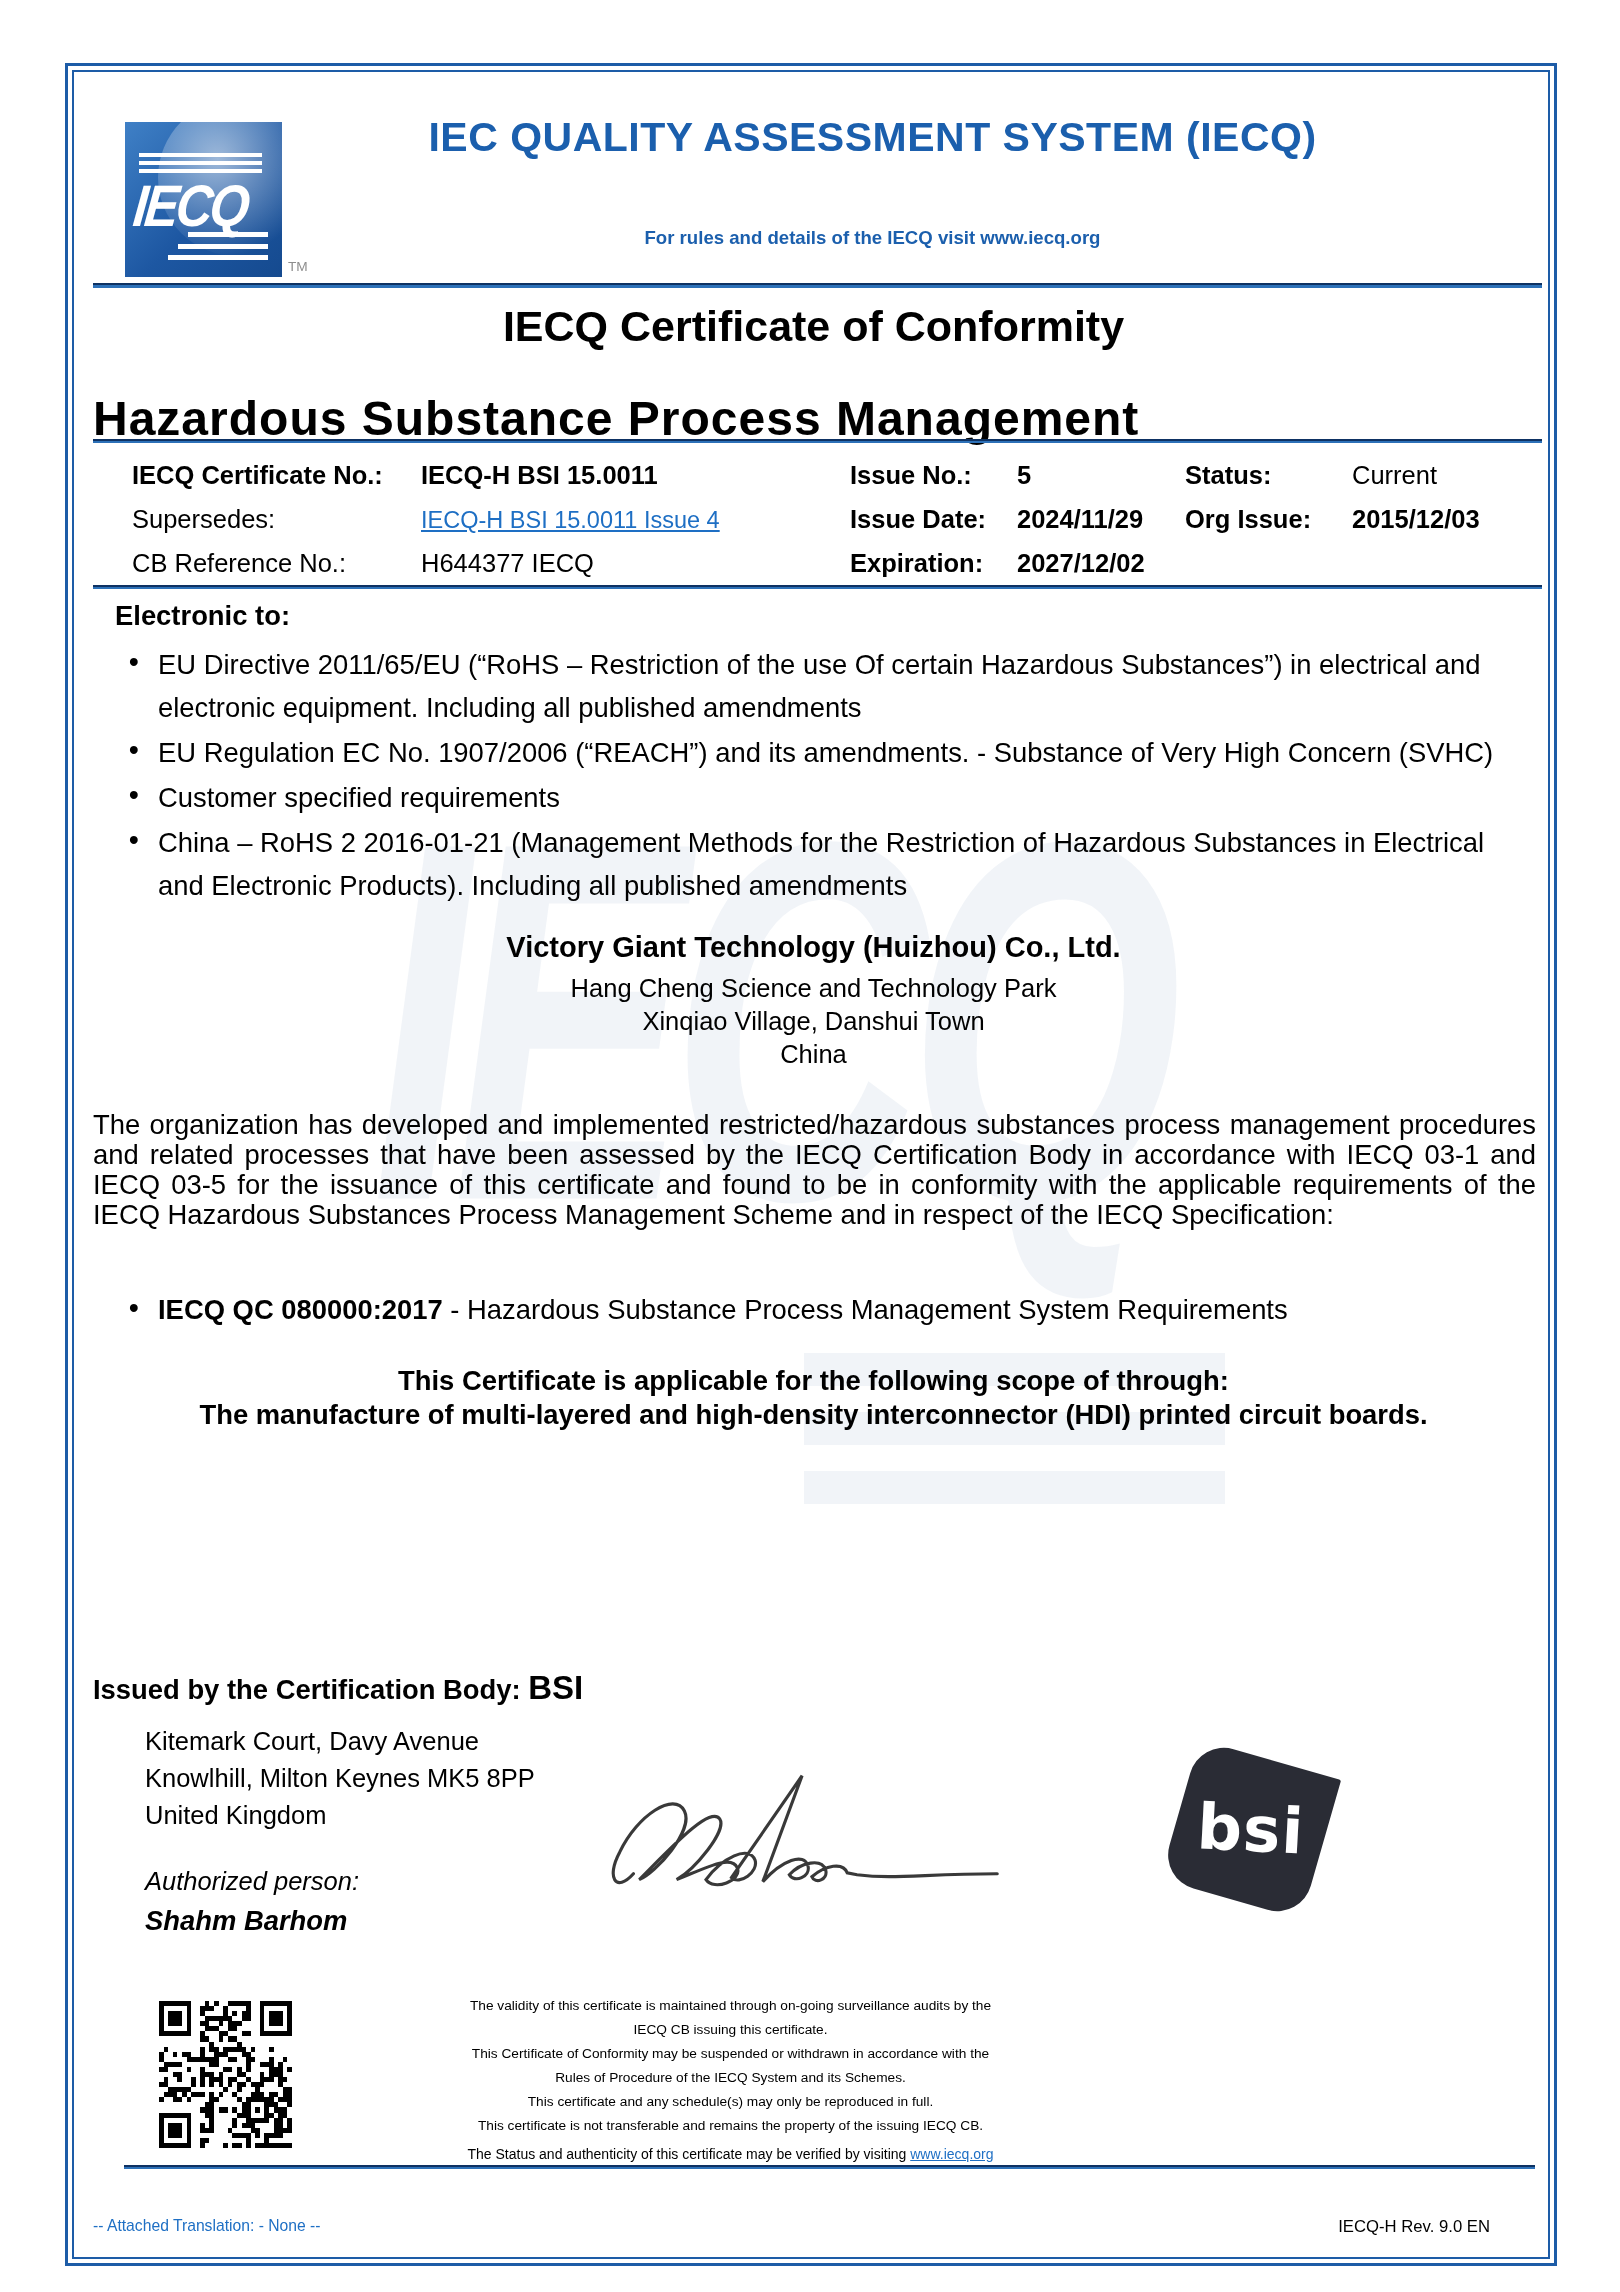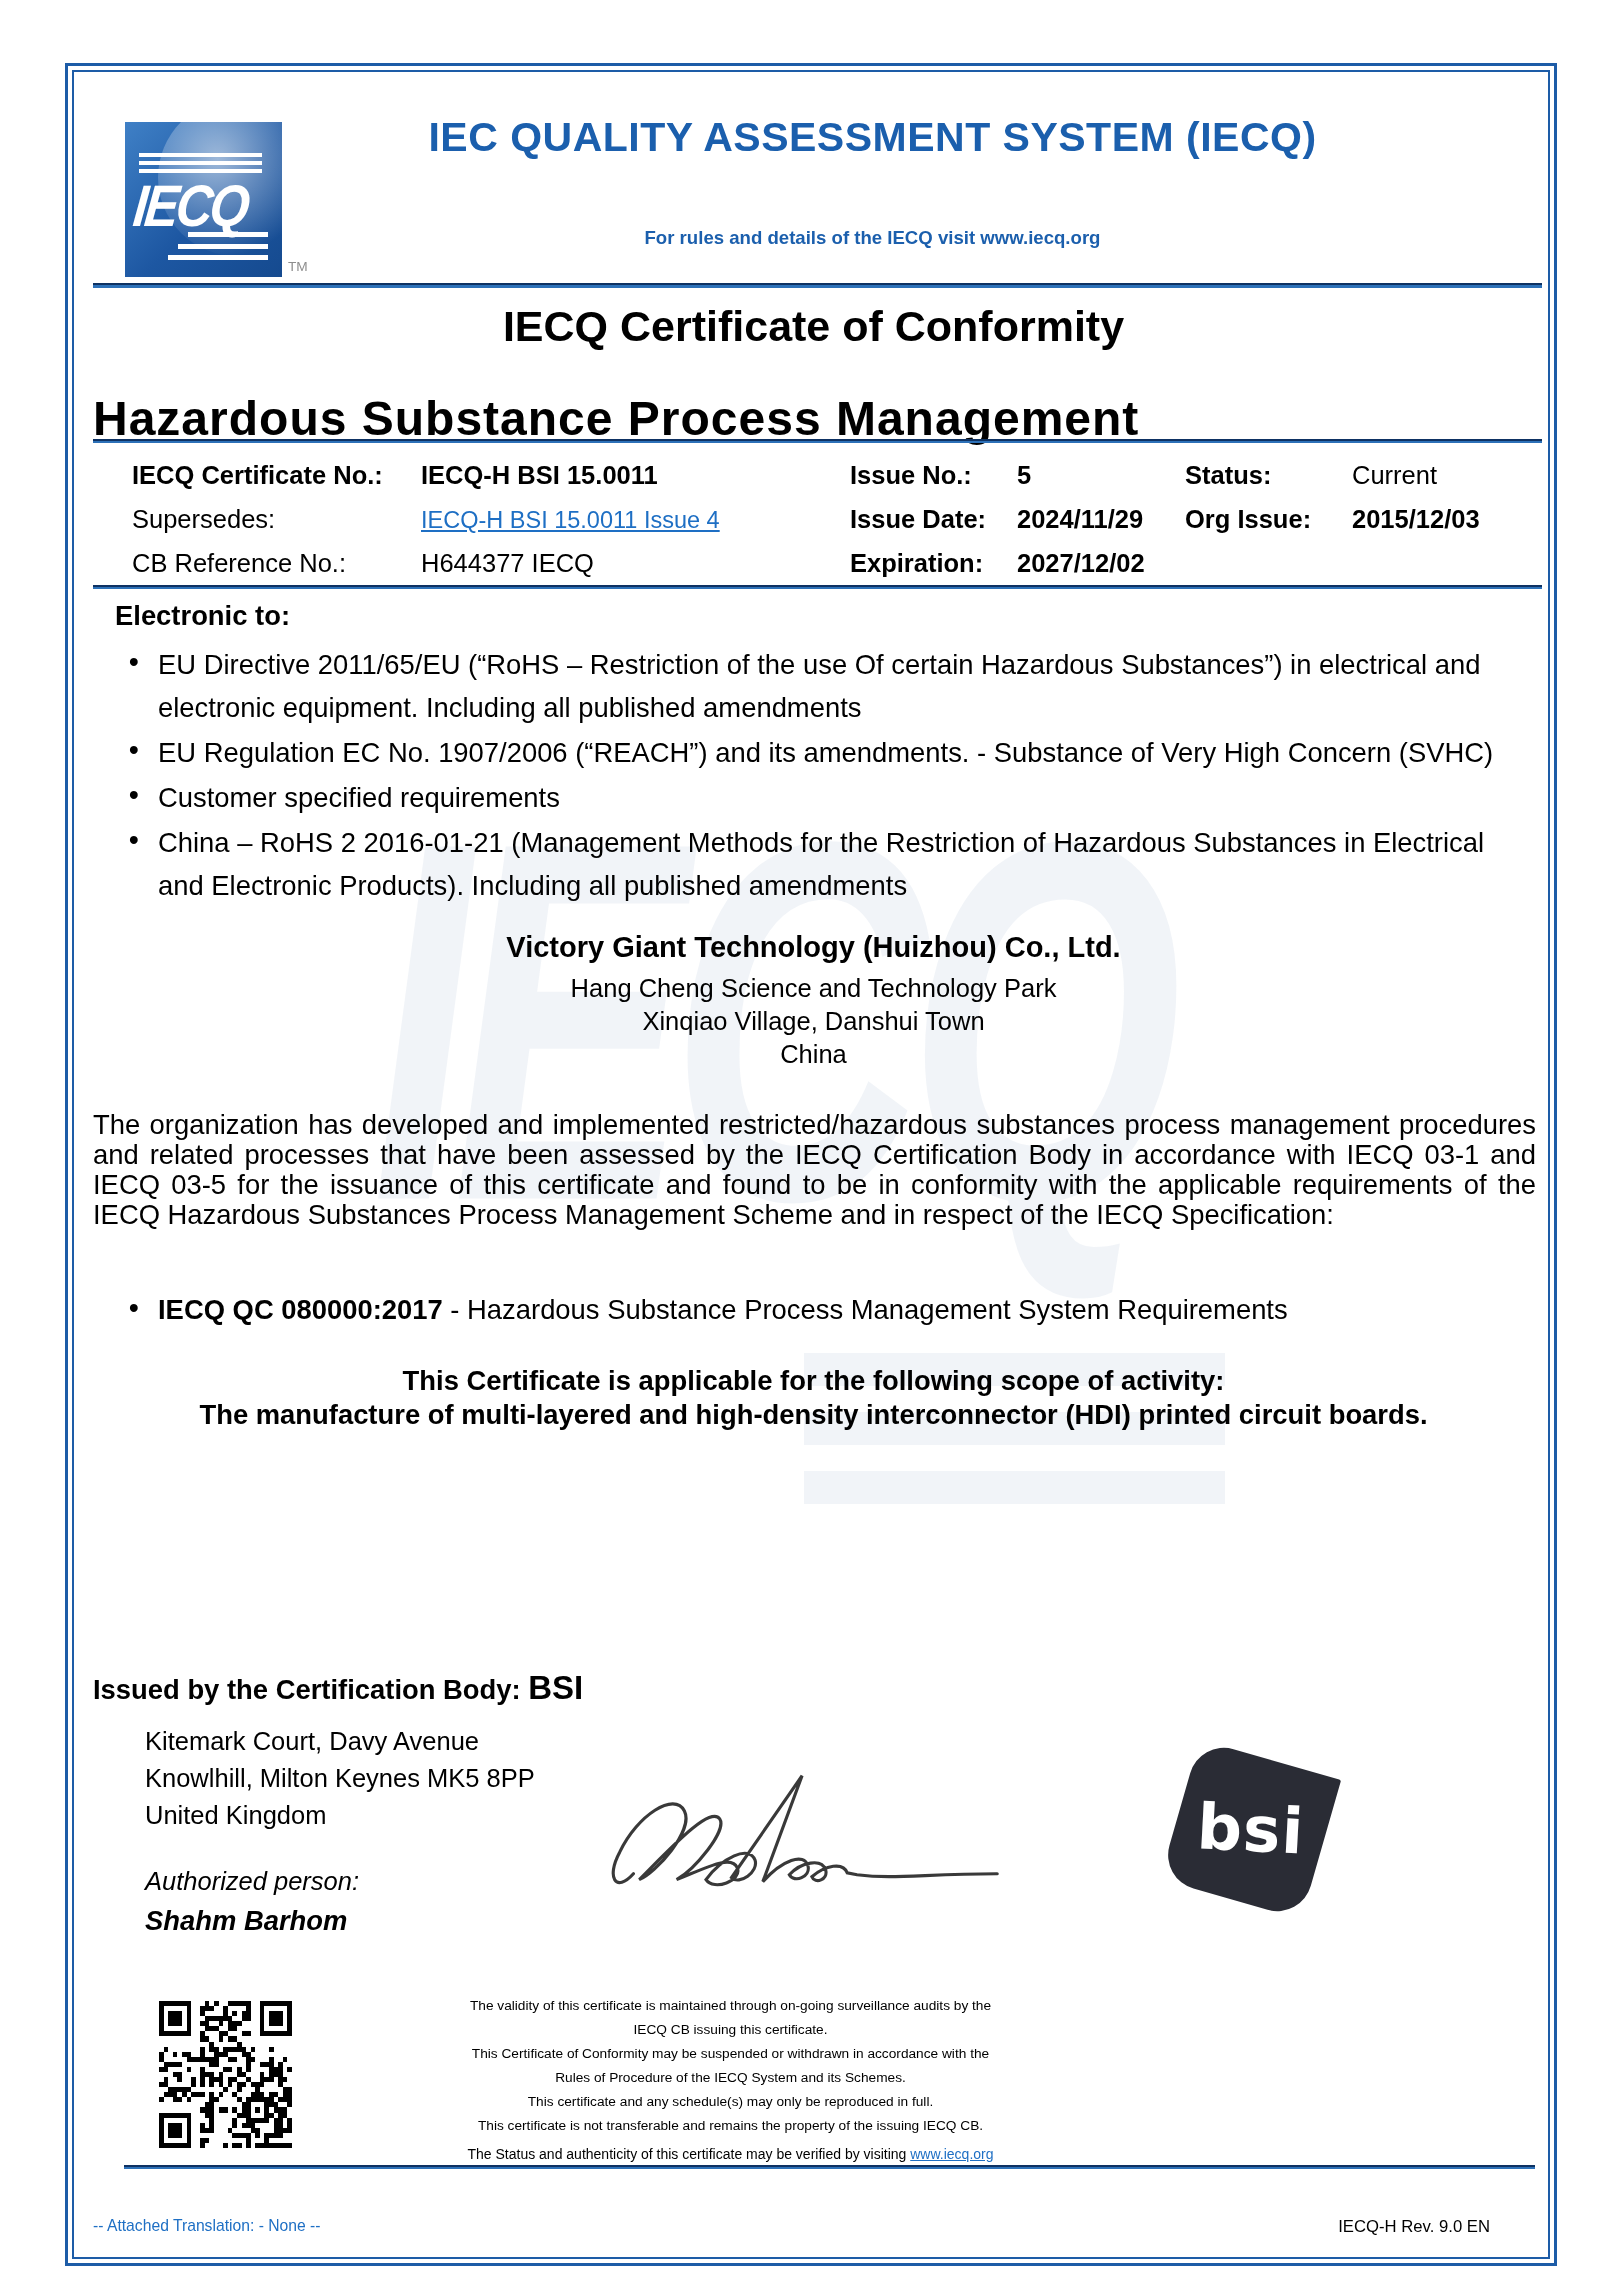--- a/index.html
+++ b/index.html
@@ -186,21 +186,21 @@
     </div>
   </div>
 
   <div class="body-par">The organization has developed and implemented restricted/hazardous substances process management procedures and related processes that have been assessed by the IECQ Certification Body in accordance with IECQ 03-1 and IECQ 03-5 for the issuance of this certificate and found to be in conformity with the applicable requirements of the IECQ Hazardous Substances Process Management Scheme and in respect of the IECQ Specification:</div>
 
   <div class="spec">
     <span class="b">IECQ QC 080000:2017</span><span> - Hazardous Substance Process Management System Requirements</span>
   </div>
 
   <div class="scope">
-    <div>This Certificate is applicable for the following scope of activity:</div>
+    <div>This Certificate is applicable for the following scope of through:</div>
     <div>The manufacture of multi-layered and high-density interconnector (HDI) printed circuit boards.</div>
   </div>
 
   <div class="issued">
     <span>Issued by the Certification Body: </span><span class="cb-name">BSI</span>
   </div>
 
   <div class="cb-addr">
     <div>Kitemark Court, Davy Avenue</div>
     <div>Knowlhill, Milton Keynes MK5 8PP</div>

